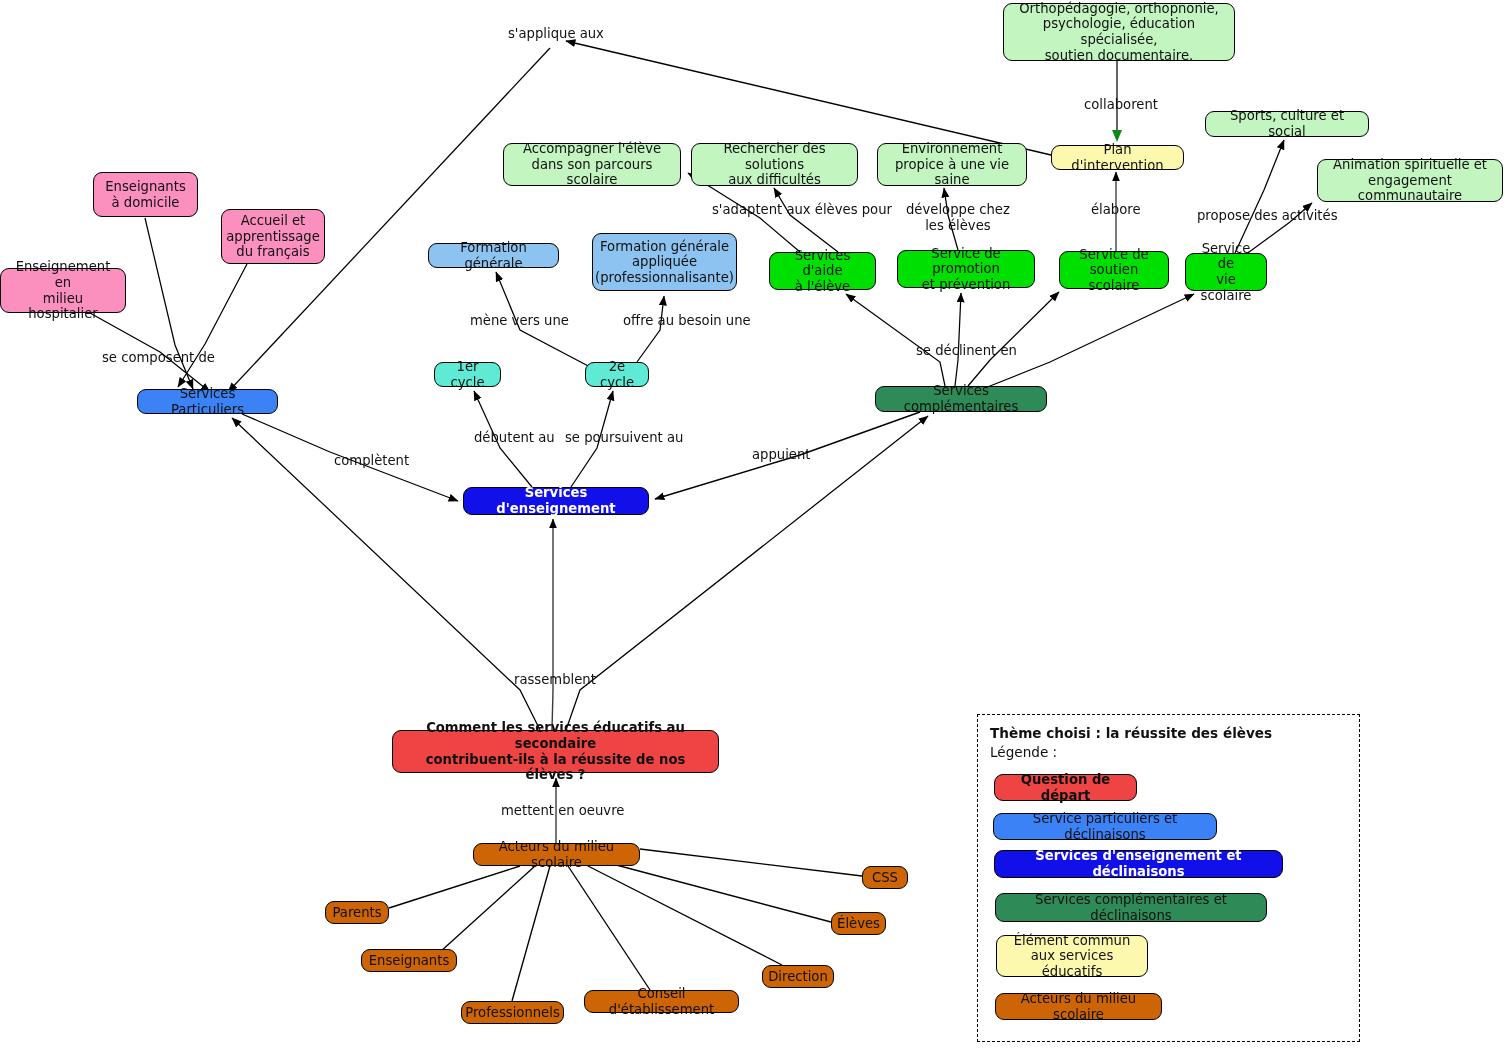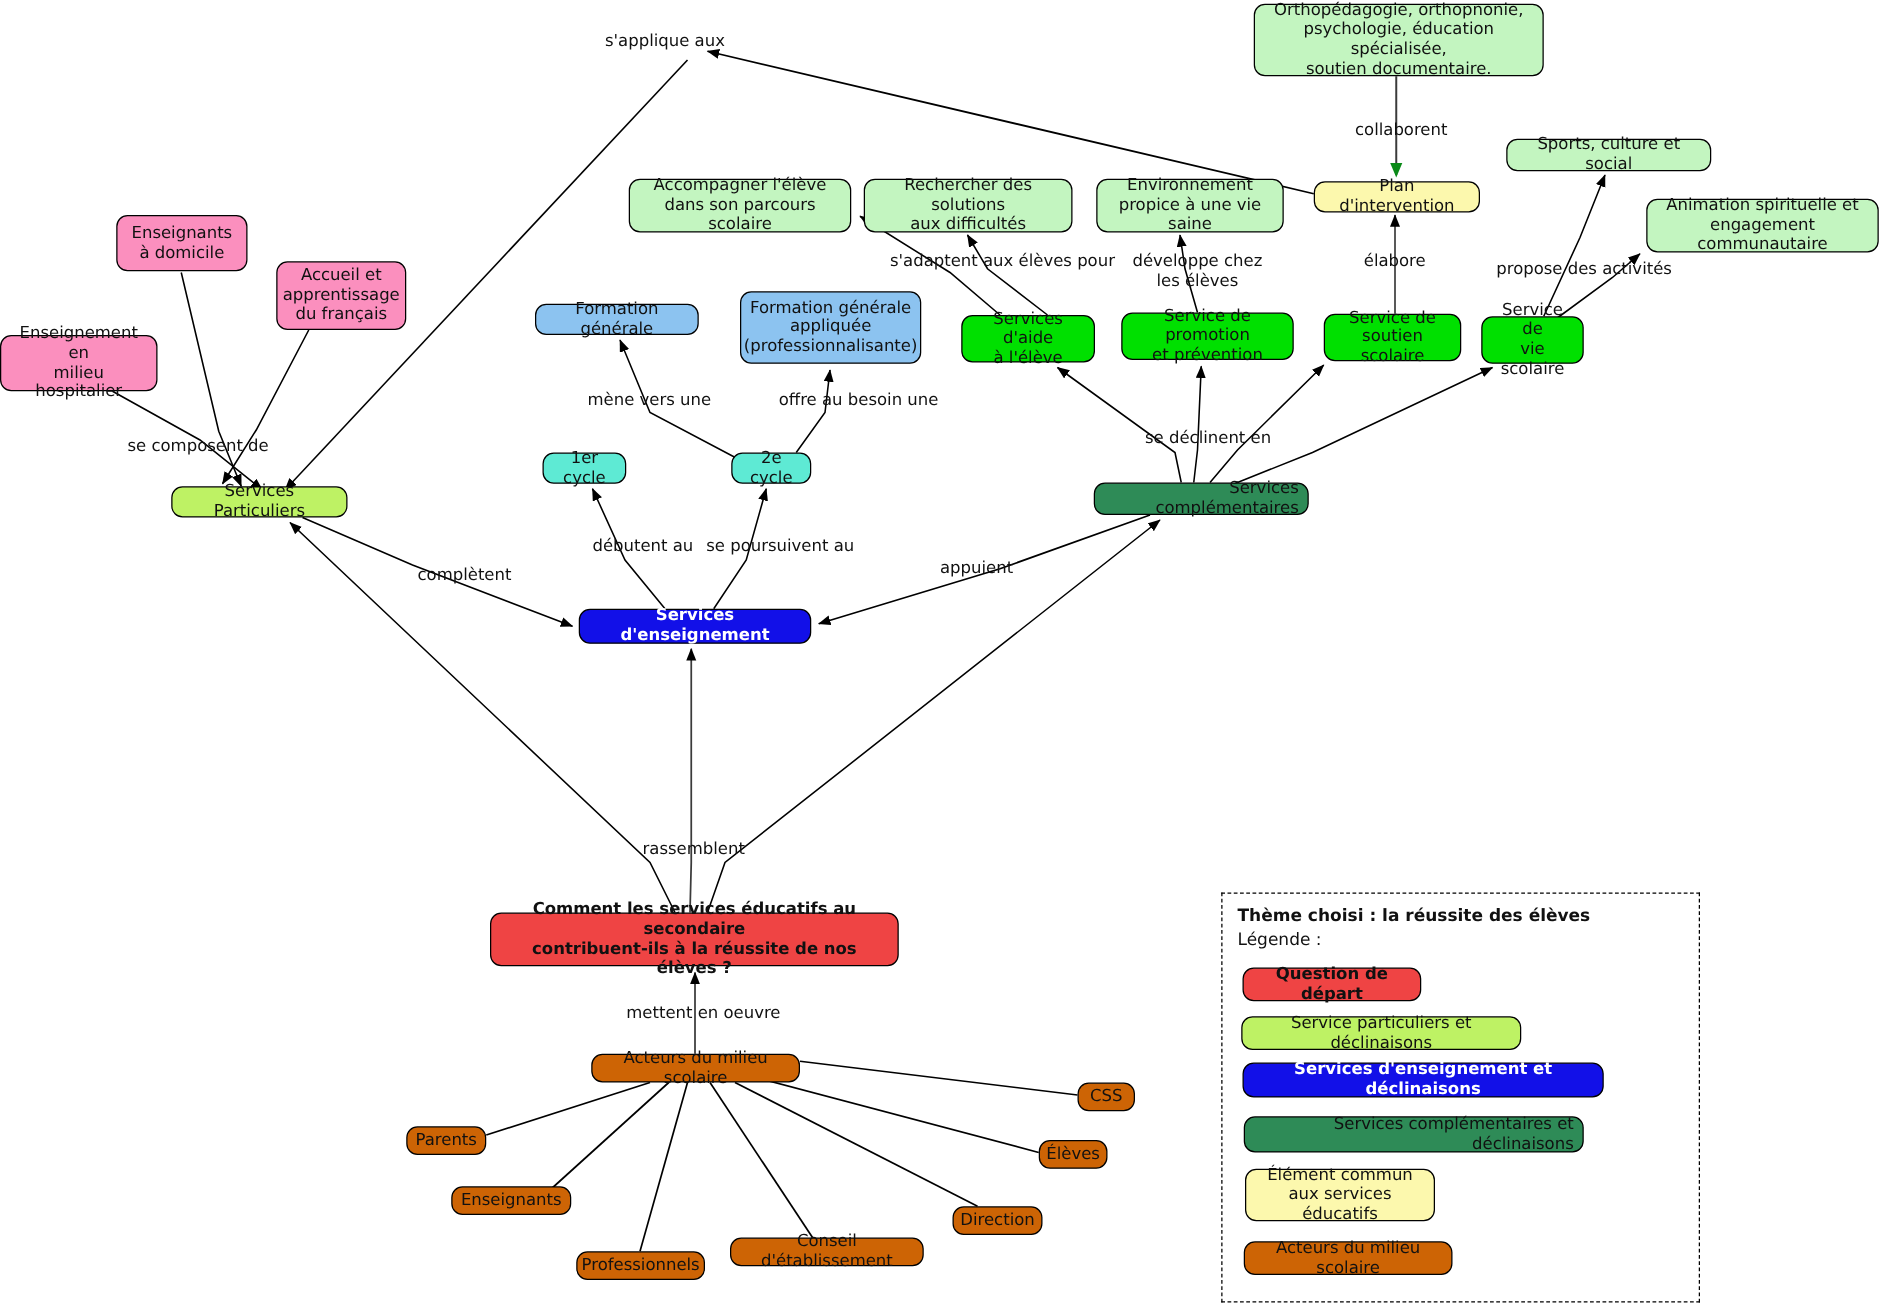--- a/index.html
+++ b/index.html
@@ -6,27 +6,27 @@
   body{font-family:"DejaVu Sans","Liberation Sans",sans-serif;}
   #canvas{position:relative;width:1507px;height:1049px;background:#fff;overflow:hidden;}
   svg#edges{position:absolute;left:0;top:0;width:1507px;height:1049px;pointer-events:none;}
 
   .node{position:absolute;box-sizing:border-box;border:1.3px solid #000;
         border-radius:9px;display:flex;align-items:center;justify-content:center;
         text-align:center;line-height:1.18;white-space:pre-line;padding:6px 7px;
         font-size:13.2px;color:#111;}
 
   .c-pink{background:#fb8fbe;}
-  .c-magenta{background:#bef264;}
+  .c-magenta{background:#3b82f6;}
   .c-ltblue{background:#8cc3f0;}
   .c-blue{background:#5eead4;}
   .c-darkblue{background:#1210e8;color:#fff;font-weight:bold;}
   .c-ltgreen{background:#c3f5c0;}
   .c-green{background:#00e000;}
-  .c-dkgreen{background:#2e8b57;text-align:right;}
+  .c-dkgreen{background:#2e8b57;}
   .c-yellow{background:#fcf8ad;}
   .c-orange{background:#cd6405;}
   .c-purple{background:#ef4444;font-weight:bold;}
 
   .elabel{position:absolute;font-size:13.2px;color:#111;white-space:pre-line;
           line-height:1.2;text-align:center;background:transparent;}
 
   #legend{position:absolute;border:1.6px dashed #000;background:#fff;box-sizing:border-box;}
   #legend .lg-title{position:absolute;font-size:13.6px;font-weight:bold;color:#111;}
   #legend .lg-sub{position:absolute;font-size:13.6px;color:#111;}
@@ -139,21 +139,21 @@
       <div class="node c-orange" style="left: 862px; top: 866px; width: 46px; height: 23px;">CSS</div>
       <div class="node c-orange" style="left: 831px; top: 912px; width: 55px; height: 23px;">Élèves</div>
       <div class="node c-orange" style="left: 762px; top: 965px; width: 72px; height: 23px;">Direction</div>
       <div class="node c-orange" style="left: 584px; top: 990px; width: 155px; height: 23px;">Conseil d'établissement</div>
       <div class="node c-orange" style="left: 461px; top: 1001px; width: 103px; height: 23px;">Professionnels</div>
       <div class="node c-orange" style="left: 361px; top: 949px; width: 96px; height: 23px;">Enseignants</div>
       <div class="node c-orange" style="left: 325px; top: 901px; width: 64px; height: 23px;">Parents</div>
     </div>
 
   <div id="labels-layer">
-      <div class="elabel" style="left: 484px; top: 26px;">s'applique aux</div>
+      <div class="elabel" style="left: 508px; top: 26px;">s'applique aux</div>
       <div class="elabel" style="left: 1084px; top: 97px;">collaborent</div>
       <div class="elabel" style="left: 102px; top: 350px;">se composent de</div>
       <div class="elabel" style="left: 712px; top: 202px;">s'adaptent aux élèves pour</div>
       <div class="elabel" style="left: 906px; top: 202px;">développe chez
 les élèves</div>
       <div class="elabel" style="left: 1091px; top: 202px;">élabore</div>
       <div class="elabel" style="left: 1197px; top: 208px;">propose des activités</div>
       <div class="elabel" style="left: 470px; top: 313px;">mène vers une</div>
       <div class="elabel" style="left: 623px; top: 313px;">offre au besoin une</div>
       <div class="elabel" style="left: 916px; top: 343px;">se déclinent en</div>

